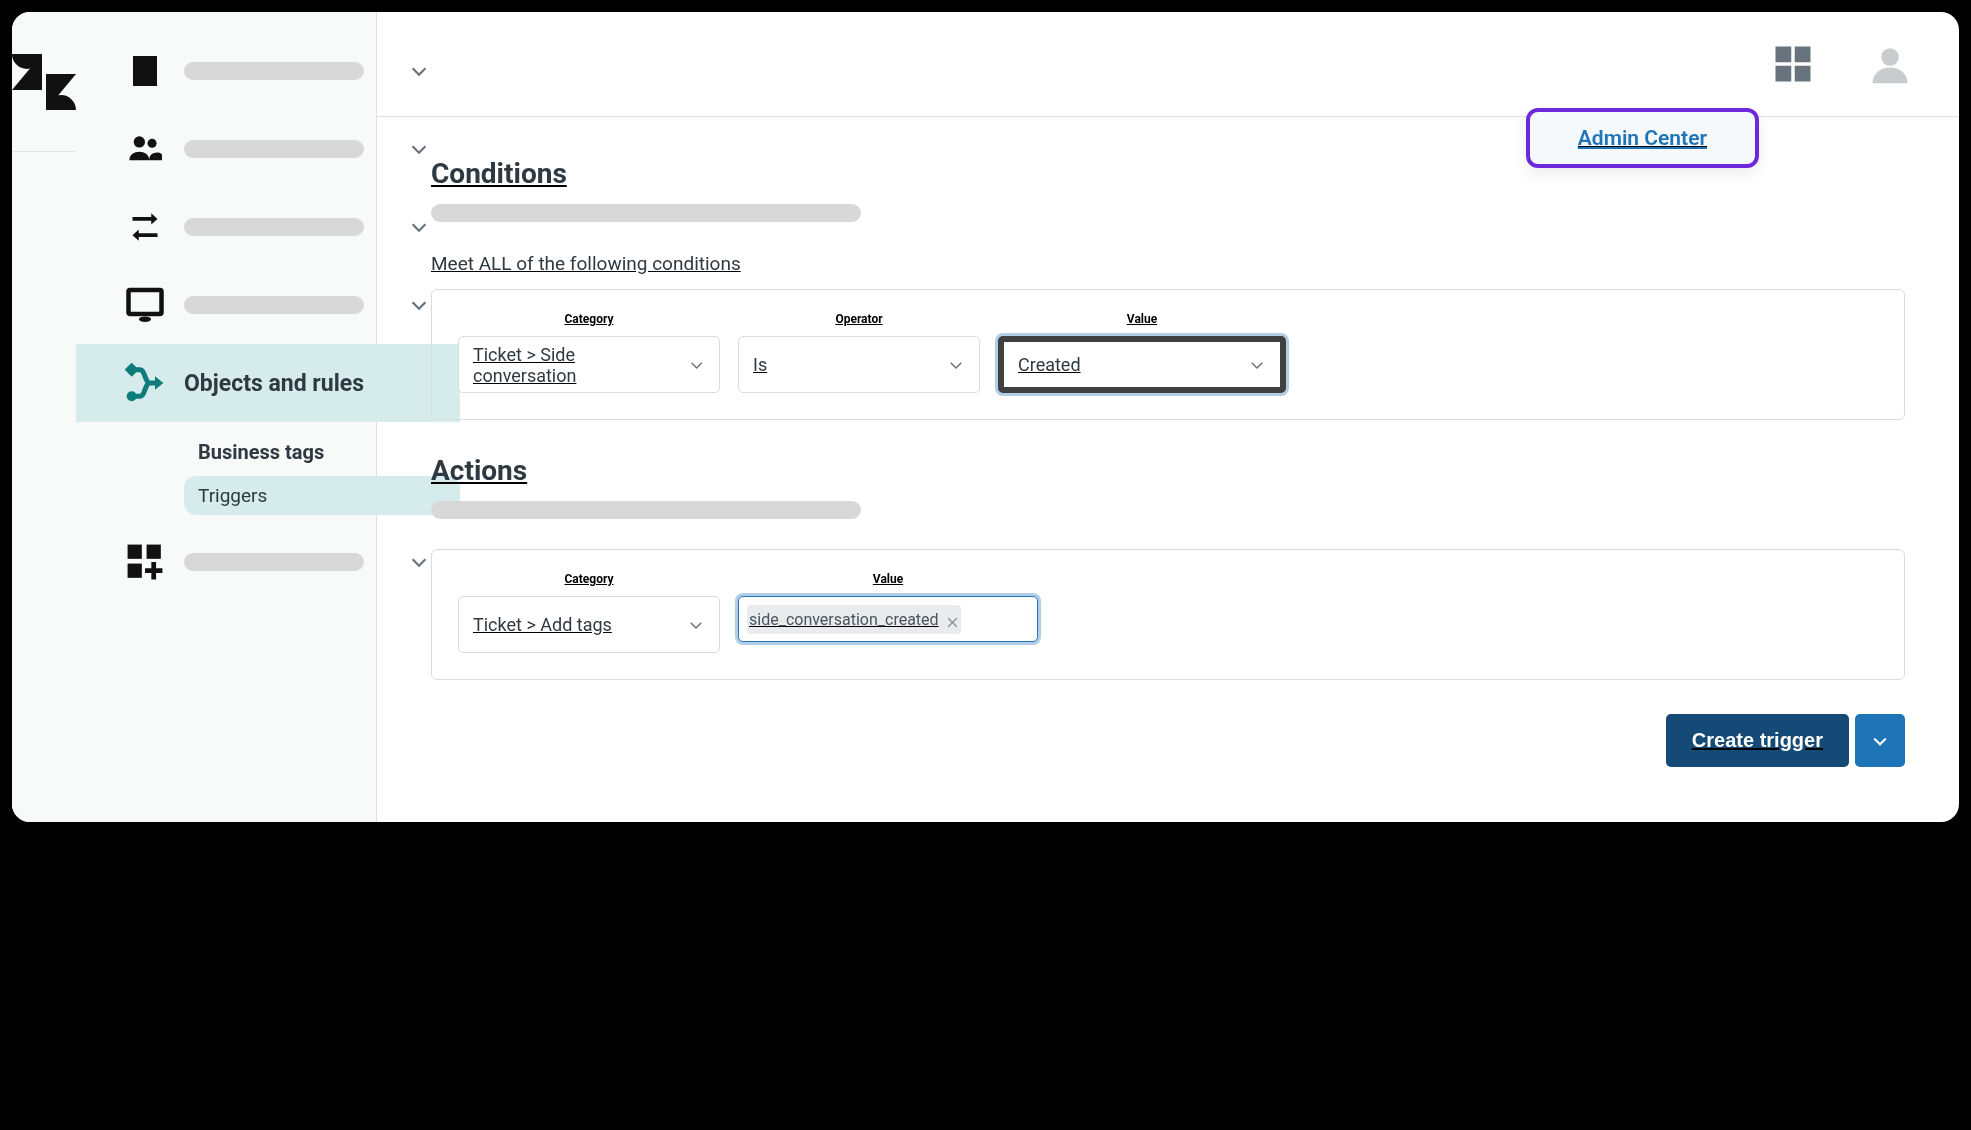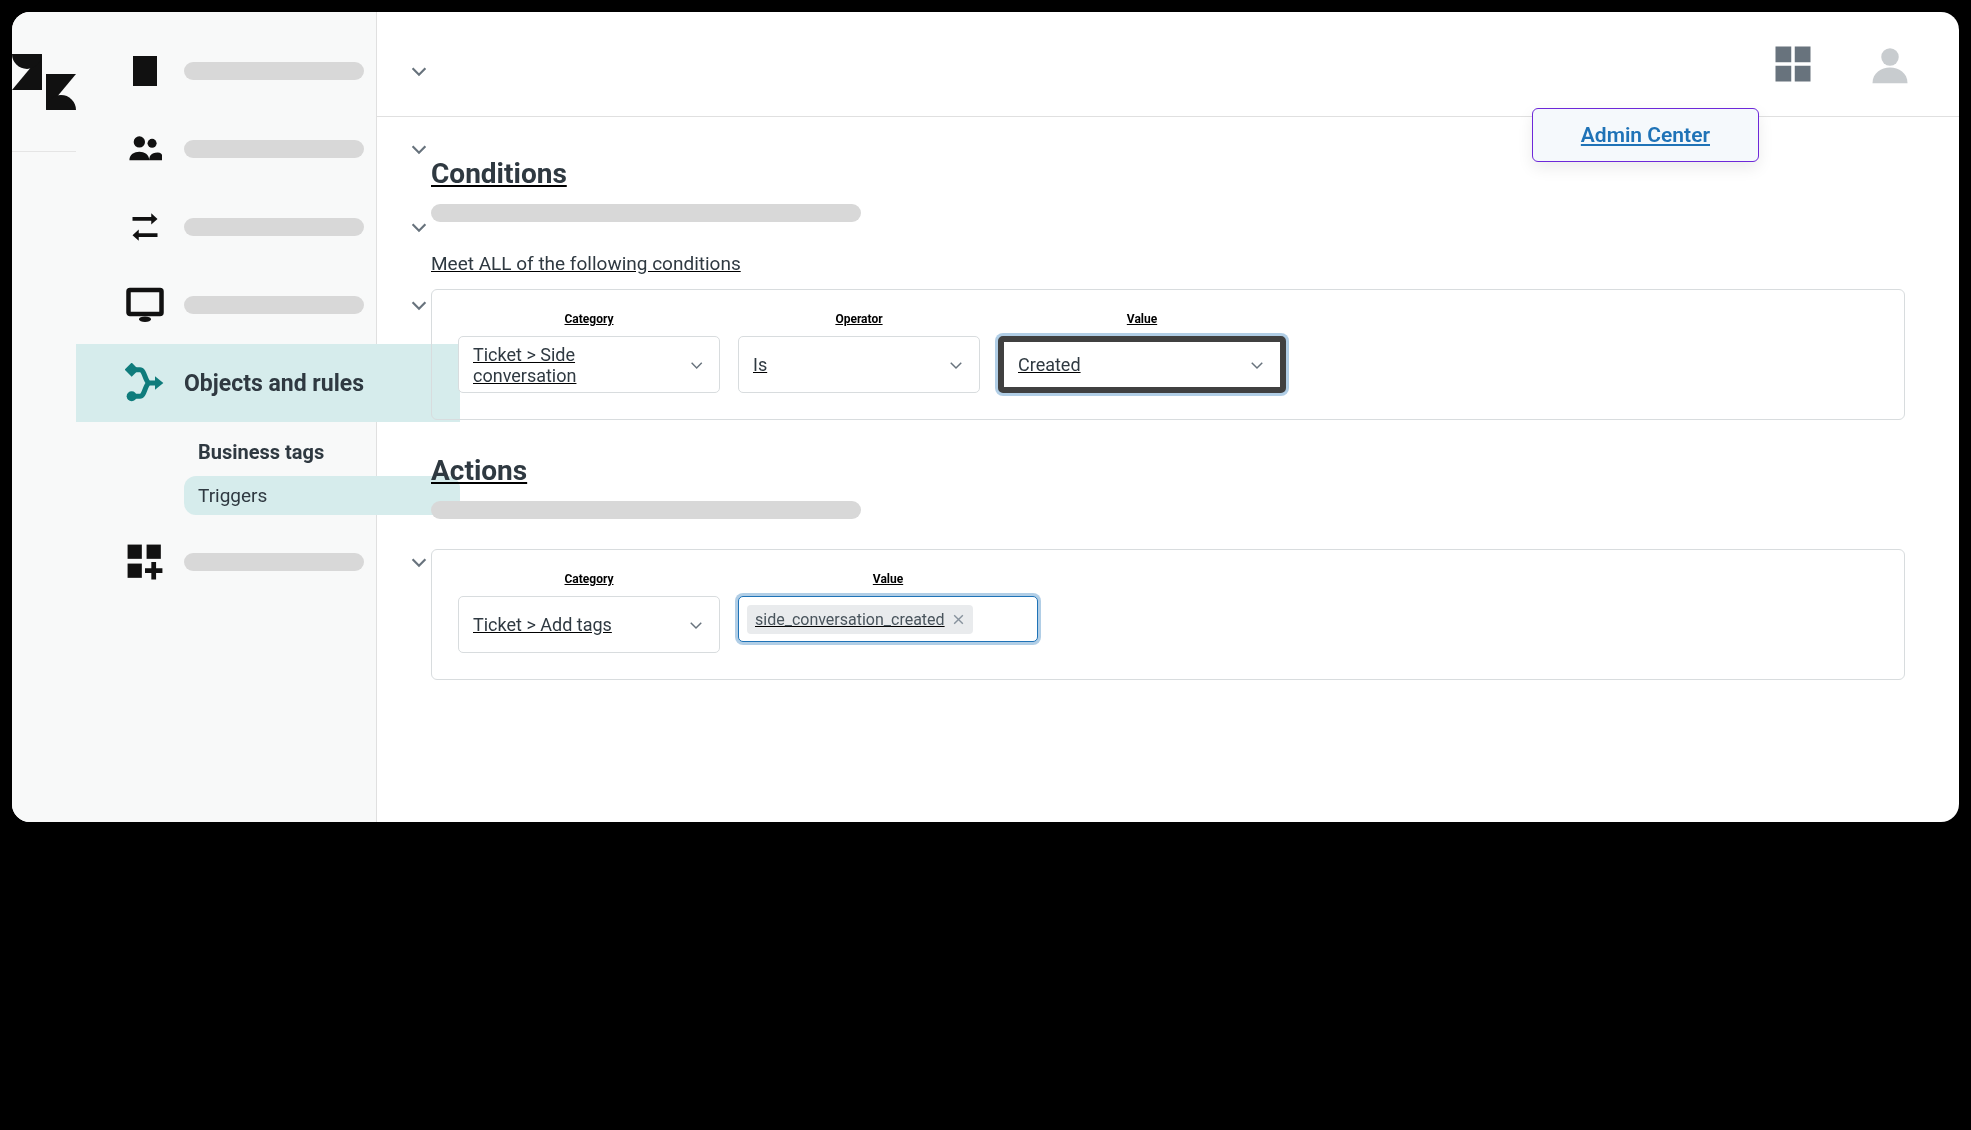--- a/index.html
+++ b/index.html
@@ -114,25 +114,26 @@
   .topicon {
     width: 42px;
     height: 42px;
     color: #68737d;
   }
   .admin-popup {
     position: absolute;
     top: 96px;
     right: 200px;
     background: #f5f9fc;
-    border: 1px solid #6d28d9;
-    border-radius: 6px;
+    border: 4px solid #6d28d9;
+    border-radius: 12px;
     padding: 14px 48px;
     box-shadow: 0 6px 16px rgba(0,0,0,0.08);
     z-index: 10;
+    text-decoration: underline;
   }
   .admin-popup a {
     color: #1f73b7;
     font-size: 21px;
     font-weight: 600;
     text-decoration: underline;
   }
   .content {
     padding: 40px 54px 30px 54px;
     flex: 1;
@@ -202,25 +203,25 @@
     box-shadow: 0 0 0 3px rgba(31,115,183,0.35);
     border-radius: 5px;
     min-height: 46px;
     padding: 5px 8px;
     background: #fff;
     min-width: 290px;
   }
   .tag {
     background: #e9ebed;
     border-radius: 4px;
-    padding: 5px 8px;
+    padding: 5px 2px;
     font-size: 16px;
     color: #49545c;
     display: flex;
-    align-items: center;
+    align-items: flex-end;
     gap: 7px;
   }
   .tag .x { width: 13px; height: 13px; }
   .footer-actions {
     display: flex;
     justify-content: flex-end;
     gap: 6px;
     margin-top: 10px;
   }
   .btn-primary {
@@ -417,15 +418,23 @@
                 <span>side_conversation_created</span>
                 <svg class="x" viewBox="0 0 24 24">
                     <path stroke="#87929d" stroke-width="2.6" d="M4 4l16 16M20 4L4 20"></path>
                   </svg>
               </span>
             </div>
           </div>
         </div>
       </div>
 
+      <div class="footer-actions">
+        <button class="btn-primary">Create trigger</button>
+        <button class="btn-dropdown">
+          <svg viewBox="0 0 24 24">
+              <path fill="none" stroke="#fff" stroke-width="2.5" d="M5 9l7 7 7-7"></path>
+            </svg>
+        </button>
+      </div>
     </div>
   </main>
 </div>
 
 </body></html>

